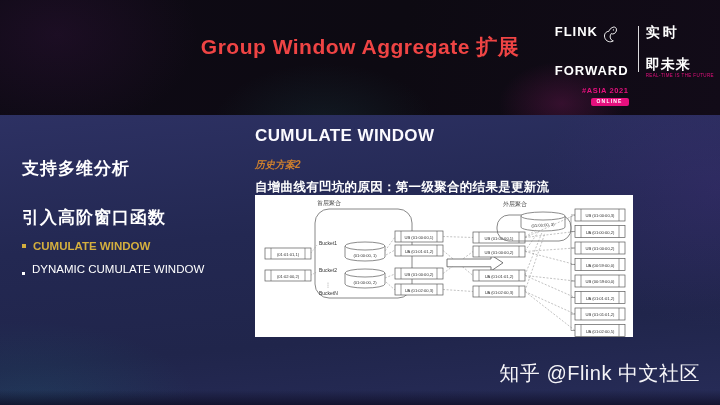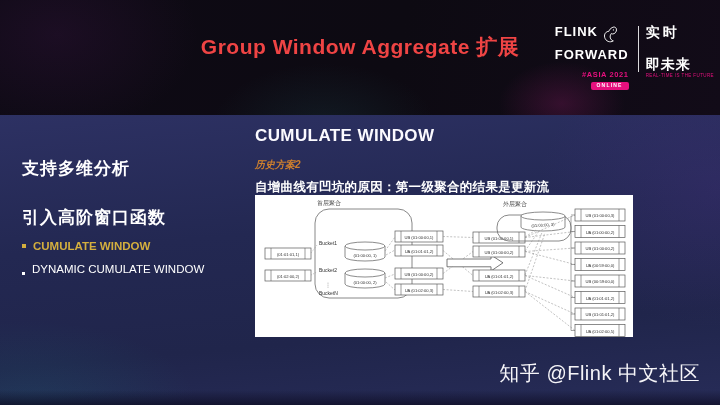--- a/index.html
+++ b/index.html
@@ -20,21 +20,21 @@
   .bottom-shade{position:absolute;left:0;top:390px;width:720px;height:15px;
     background:linear-gradient(180deg,rgba(10,8,28,0),rgba(10,8,28,.65));}
   
   .page-title{position:absolute;left:0;right:0;top:33px;text-align:center;
     font-size:21px;font-weight:600;letter-spacing:.5px;color:#ef4444;}
   
   .logo{position:absolute;top:25px;right:6px;display:flex;align-items:flex-start;}
   .logo-left{display:flex;flex-direction:column;align-items:flex-end;line-height:1;}
   .logo-row1{display:flex;align-items:flex-start;gap:3px;align-self:flex-start;}
   .logo-flink,.logo-forward{font-size:13px;font-weight:700;letter-spacing:1px;color:#fff;}
-  .logo-forward{margin-top:1px;}
+  .logo-forward{margin-top:17px;}
   .logo-asia{font-size:7.5px;font-weight:700;letter-spacing:.6px;color:#e6107e;margin-top:10px;}
   .logo-online{margin-top:3px;background:#e6107e;color:#fff;font-size:5px;font-weight:700;
     letter-spacing:1.2px;padding:1.5px 6px;border-radius:2px;}
   .logo-divider{width:1px;height:46px;background:rgba(255,255,255,.85);margin:1px 7px 0 9px;}
   .logo-right{display:flex;flex-direction:column;line-height:1;}
   .logo-cn1{font-size:14px;font-weight:700;letter-spacing:3px;}
   .logo-cn2{font-size:14px;font-weight:700;letter-spacing:1px;margin-top:18px;}
   .logo-tagline{font-size:4.5px;color:#e6107e;letter-spacing:.4px;margin-top:3px;white-space:nowrap;}
   
   .sidebar{position:absolute;left:22px;top:157px;width:225px;}

